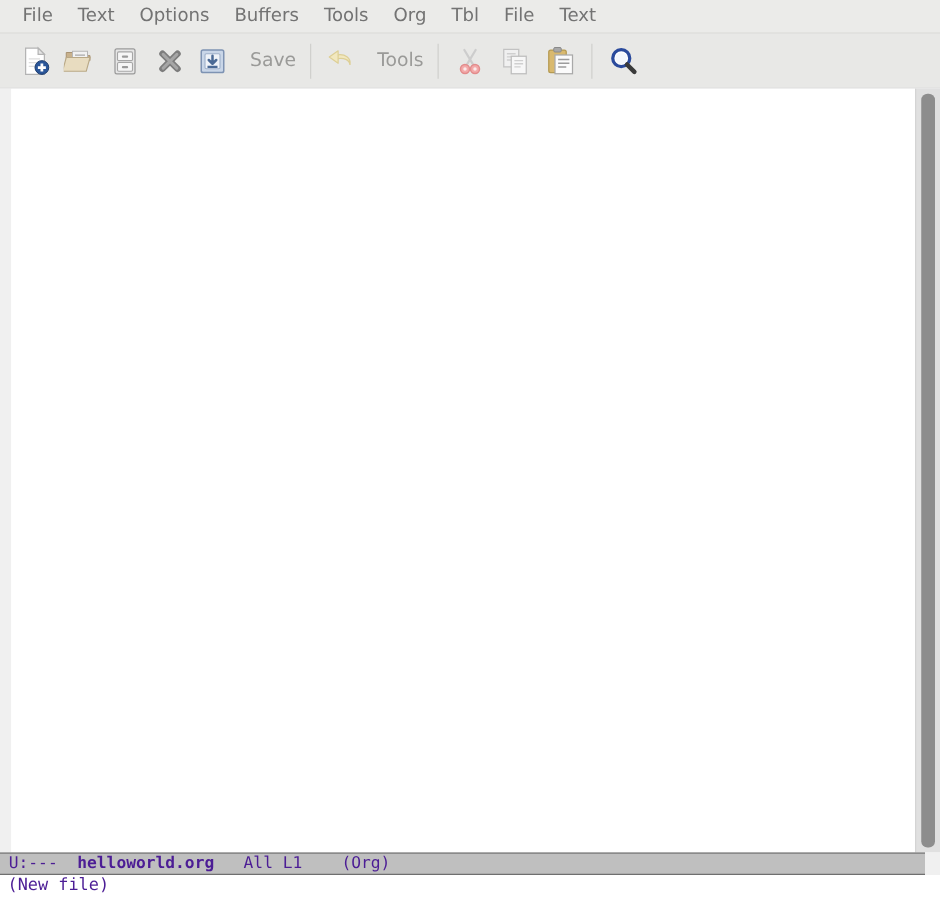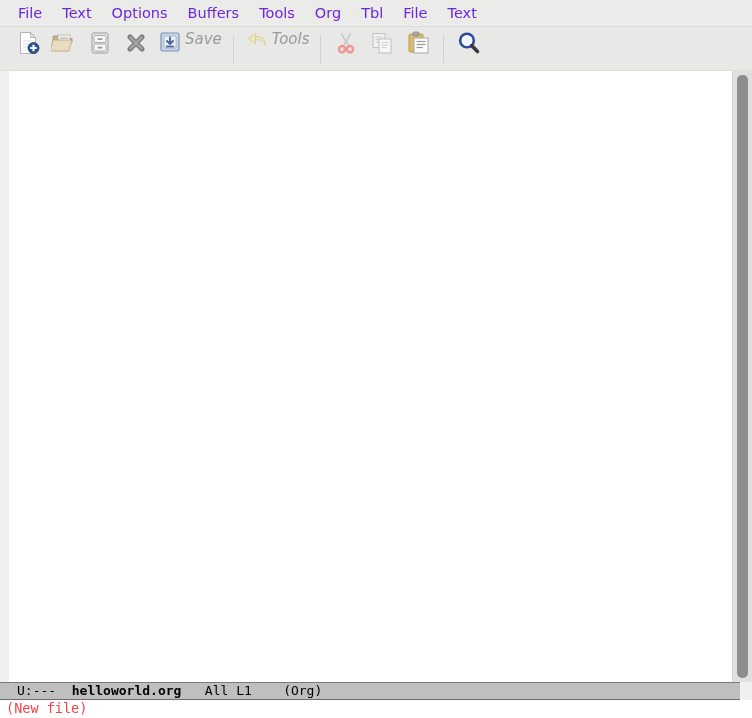--- a/index.html
+++ b/index.html
@@ -30,21 +30,21 @@
     background: #ebebe9;
     border-bottom: 1px solid #d9d9d6;
     box-sizing: border-box;
     display: flex;
     align-items: center;
     padding-left: 8px;
   }
   .menu-item {
     font-family: "DejaVu Sans", sans-serif;
     font-size: 14.5px;
-    color: #6d28d9;
+    color: #737373;
     padding: 2px 10px 3px 10px;
     line-height: 18px;
     white-space: nowrap;
     cursor: default;
   }
 
   
   .toolbar {
     position: absolute;
     left: 0; top: 27px;
@@ -54,27 +54,26 @@
     border-bottom: 1px solid #dedede;
     box-sizing: border-box;
     display: flex;
     align-items: center;
     padding-left: 10px;
   }
   .tb-btn {
     height: 38px;
     min-width: 32px;
     display: flex;
-    align-items: flex-start;
+    align-items: center;
     justify-content: center;
-    gap: 3px;
+    gap: 18px;
     padding: 0 5px;
     cursor: default;
     box-sizing: border-box;
-    font-style: italic;
   }
   .tb-btn.wide { padding: 0 4px; }
   .tb-label {
     font-family: "DejaVu Sans", sans-serif;
     font-size: 15px;
     color: #9a9a98;
     line-height: 18px;
     padding-bottom: 1px;
   }
   .tb-sep {
@@ -138,45 +137,45 @@
     position: absolute;
     left: 0; top: 682px;
     width: 740px;
     height: 18px;
     background: #bfbfbf;
     border-top: 1px solid #7a7a7a;
     border-bottom: 1px solid #6f6f6f;
     box-sizing: border-box;
     font-family: "DejaVu Sans Mono", monospace;
     font-size: 13px;
-    color: #000000;
+    color: #4c1d95;
     line-height: 16px;
     white-space: pre;
-    padding-left: 17px;
+    padding-left: 7px;
     overflow: hidden;
   }
   .modeline .bold { font-weight: bold; }
   .modeline-rest {
     position: absolute;
     left: 740px; top: 682px;
     width: 12px;
     height: 18px;
     background: #f0f0f0;
   }
 
   
   .echo-area {
     position: absolute;
     left: 0; top: 700px;
     width: 752px;
     height: 18px;
     background: #ffffff;
     font-family: "DejaVu Sans Mono", monospace;
     font-size: 13.5px;
-    color: #ef4444;
+    color: #4c1d95;
     line-height: 17px;
     white-space: pre;
     padding-left: 6px;
     box-sizing: border-box;
   }
 
   svg { display: block; }
 </style>
 </head>
 <body>

